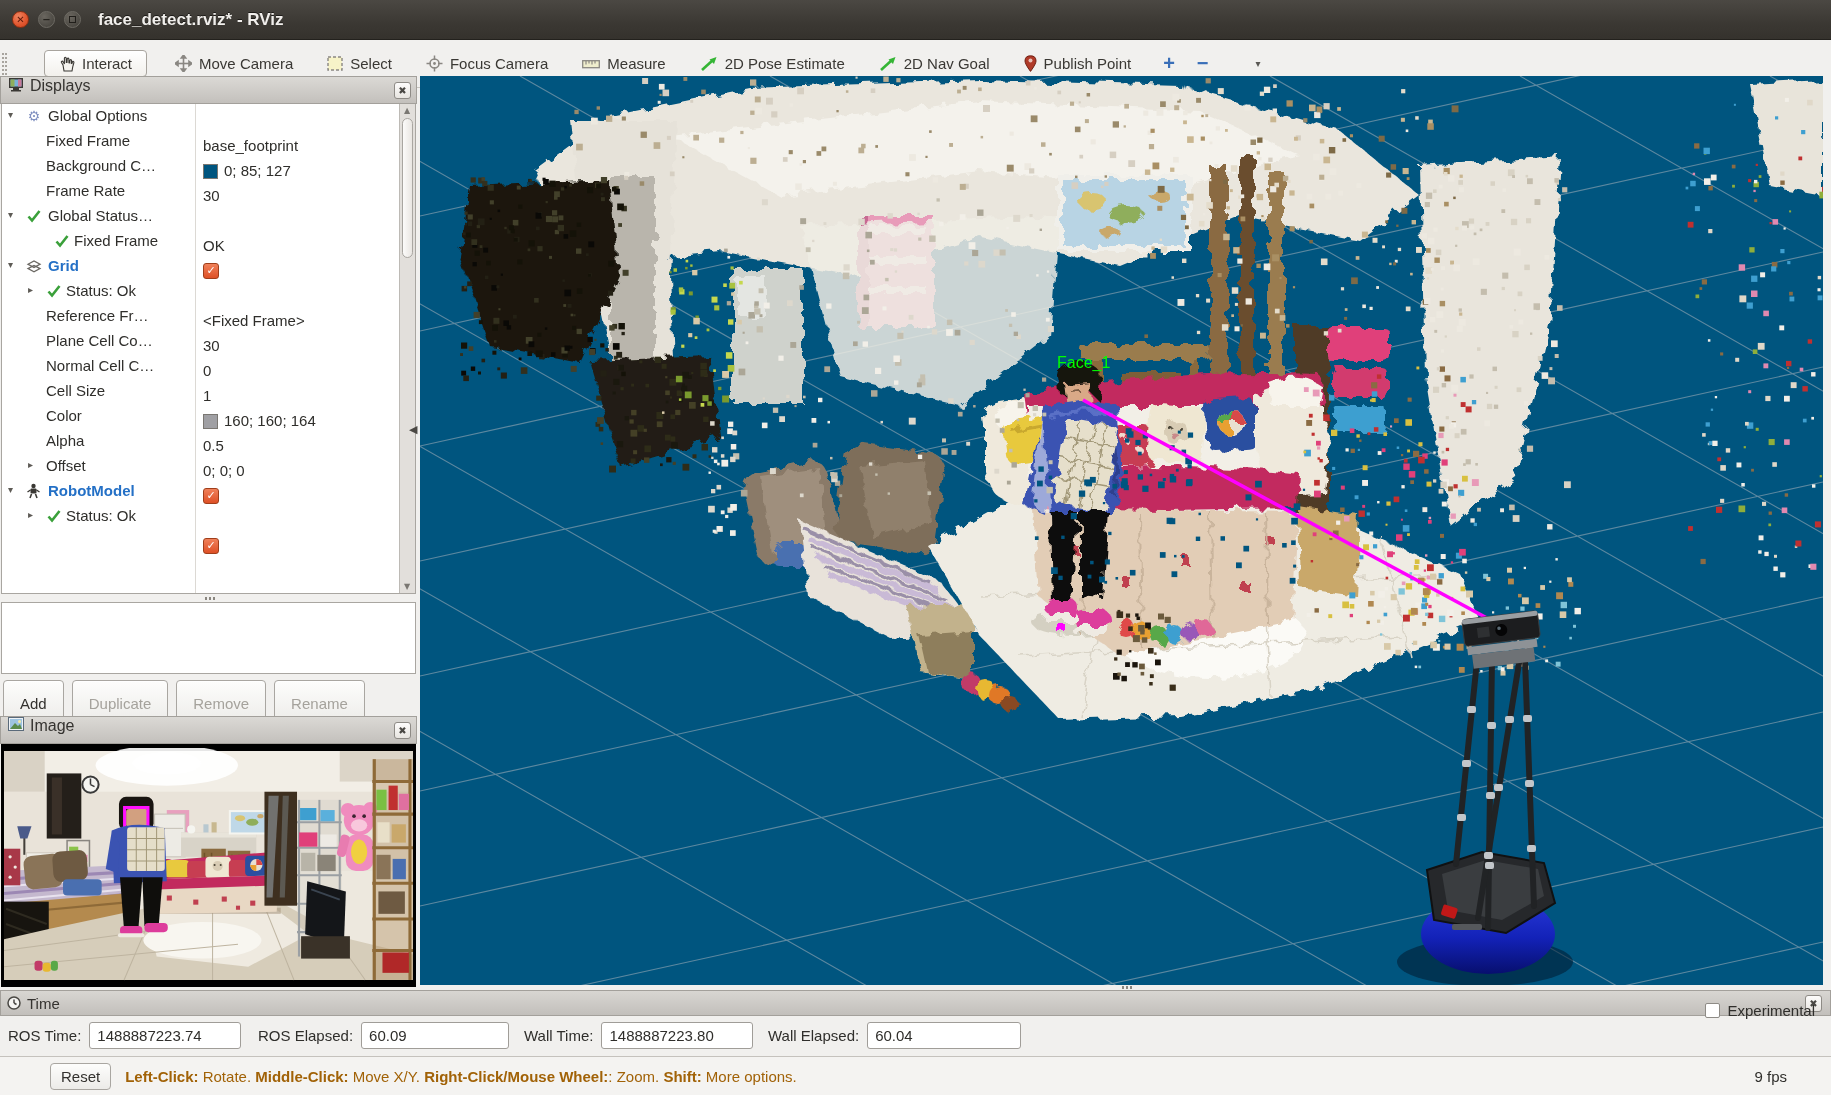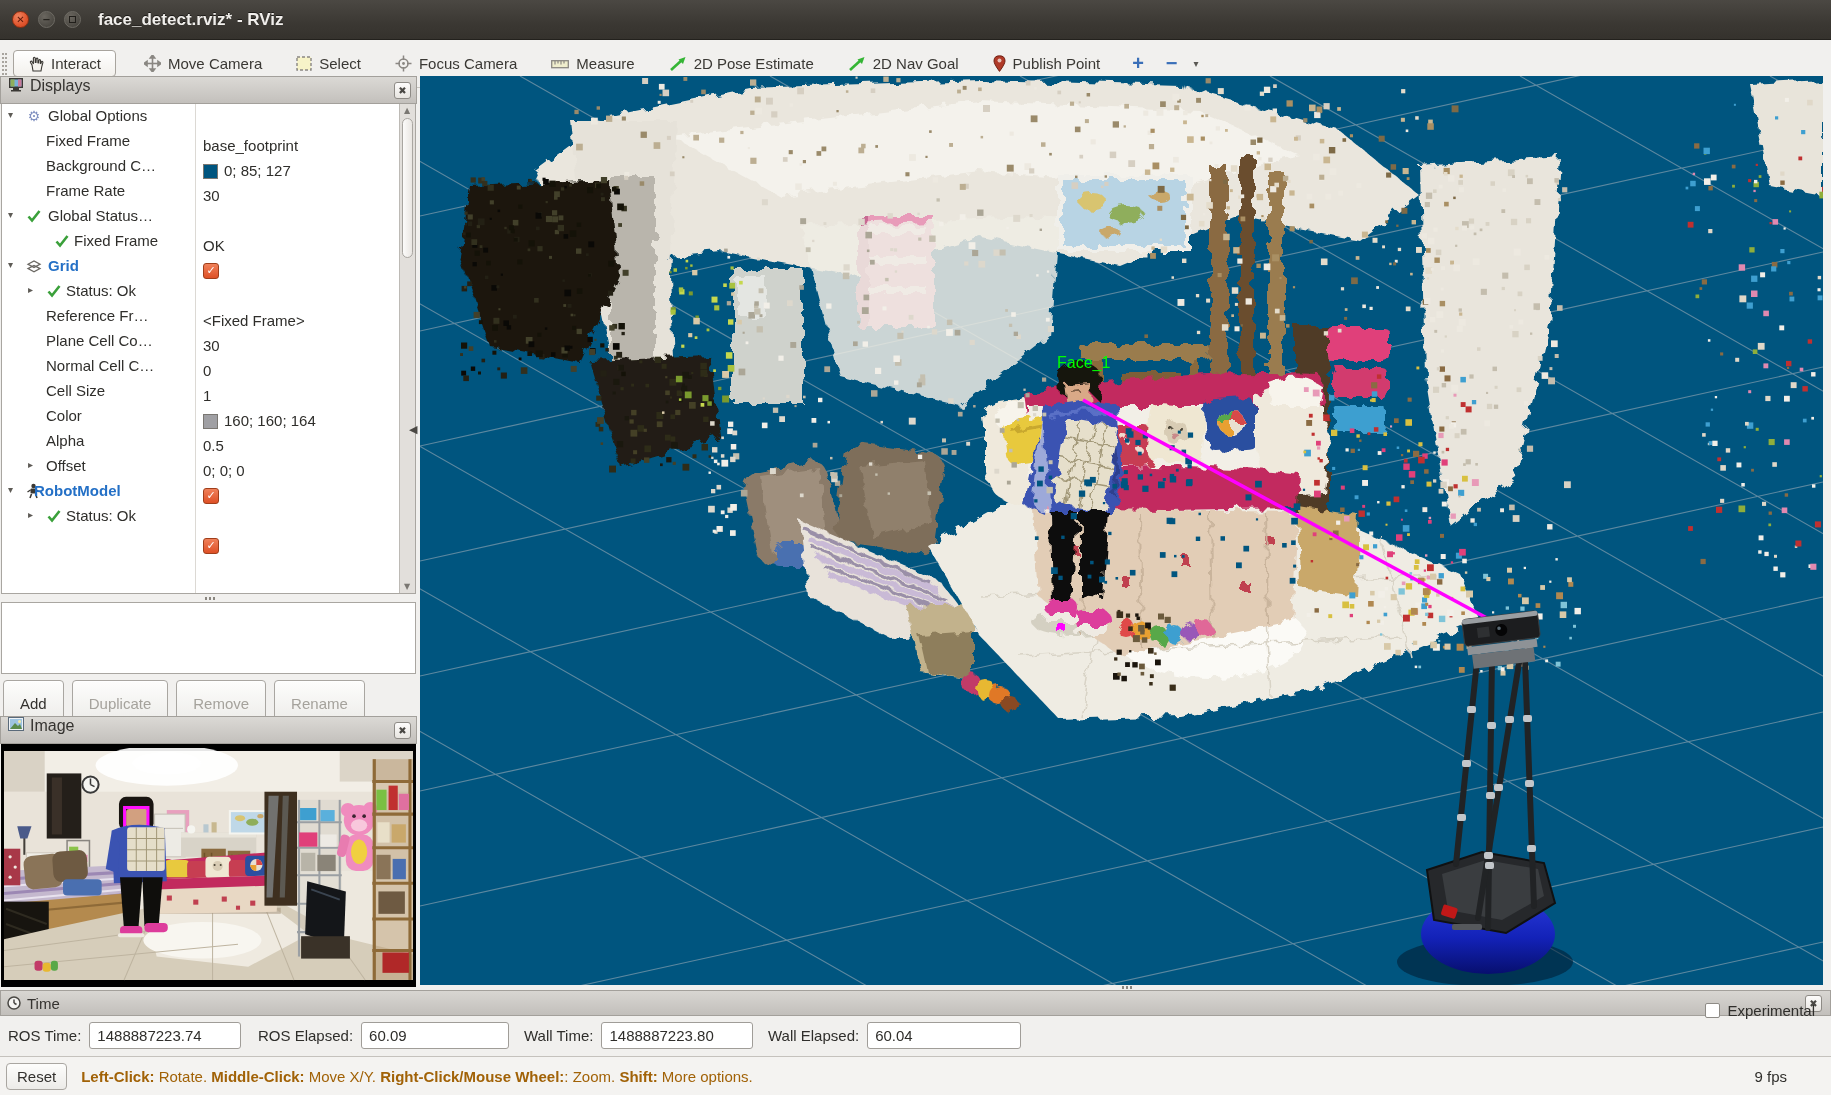--- a/index.html
+++ b/index.html
@@ -16,21 +16,21 @@
   #btn-close { background:radial-gradient(circle at 35% 30%,#f08560,#e0552e 60%,#c6431f);
     border:1px solid #8e2f12; color:#5c1708; margin-left:12px; font-weight:bold; }
   #btn-min,#btn-max { background:radial-gradient(circle at 35% 30%,#6b6760,#4e4b45 65%,#403d38);
     border:1px solid #6e6b64; color:#201e1a; font-weight:bold; }
   #btn-max span { display:block; width:7px; height:7px; border:1.5px solid #201e1a; }
   #window-title { color:#f1efec; font-weight:bold; font-size:17px; margin-left:17px;
     text-shadow:0 -1px 0 #1d1b18; }
 
   
   #toolbar { position:absolute; left:0; top:40px; width:1831px; height:48px;
-    background:#f1f0ee; border-bottom:1px solid #c6c3be; display:flex; align-items:center; }
+    background:#f1f0ee; border-bottom:1px solid #c6c3be; display:flex; align-items:center;gap:31px; }
   #toolbar-handle { width:5px; height:22px; margin:0 4px 0 2px;
     border-left:2px dotted #a8a49e; border-right:2px dotted #a8a49e; }
   .tool { display:flex; align-items:center; gap:7px; padding:4px 10px; margin-right:14px;
     border-radius:4px; color:#3a3834; font-size:15px; white-space:nowrap; cursor:default; }
   .tool.active { background:linear-gradient(#ffffff,#f2f0ec); border:1px solid #a8a49e;
     box-shadow:inset 0 1px 0 #fff; padding:4px 14px; margin-left:2px; margin-right:18px; }
   .tool .ticn { display:flex; align-items:center; }
   .tool.sym { font-size:20px; font-weight:bold; color:#3a6fb8; padding:0 8px; margin-right:6px; }
   #toolbar-caret { color:#5a5854; font-size:10px; margin-left:2px; }
 
@@ -99,21 +99,21 @@
   #time-fields { position:absolute; left:0; top:26px; width:1831px; height:40px; }
   .tfield { position:absolute; top:6px; display:flex; align-items:center; font-size:15px; color:#2f2e2b; }
   .tfield input { margin-left:8px; height:27px; border:1px solid #a09d98; border-radius:3px;
     background:#fff; font-family:"Liberation Sans",sans-serif; font-size:15px; color:#2f2e2b; padding:0 7px; }
   #experimental { position:absolute; right:16px; top:12px; display:flex; align-items:center;
     gap:7px; font-size:15px; color:#2f2e2b; }
   #experimental .box { width:15px; height:15px; background:#fff; border:1px solid #8e8b86; border-radius:2px; }
 
   
   #status-bar { position:absolute; left:0; top:1056px; width:1831px; height:39px;
-    background:#f4f3f1; border-top:1px solid #c5c2bd; display:flex; align-items:center; }
+    background:#f4f3f1; border-top:1px solid #c5c2bd; display:flex; align-items:center;padding-left:44px; }
   #reset-btn { height:27px; margin-left:6px; padding:0 10px; border-radius:4px; font-size:15px;
     background:linear-gradient(#fdfdfc,#ecebe8); border:1px solid #a9a6a1; color:#33312e; cursor:default; }
   #help-text { margin-left:14px; font-size:15px; color:#a16207; }
   #help-text b { font-weight:bold; }
   #fps { position:absolute; right:44px; font-size:15px; color:#2f2e2b; }
 </style>
 </head>
 <body>
 
 <div id="titlebar">
@@ -368,21 +368,21 @@
           <span class="ticon" style="left: 24px;">
             <svg width="15" height="16" viewBox="0 0 15 16">
               <circle cx="7.5" cy="3" r="2.2" fill="#3a3834"></circle>
               <rect x="4.5" y="5.5" width="6" height="5" rx="1" fill="#3a3834"></rect>
               <line x1="5.5" y1="11" x2="4" y2="15" stroke="#3a3834" stroke-width="1.6"></line>
               <line x1="9.5" y1="11" x2="11" y2="15" stroke="#3a3834" stroke-width="1.6"></line>
               <line x1="4.5" y1="7" x2="1.5" y2="9" stroke="#3a3834" stroke-width="1.4"></line>
               <line x1="10.5" y1="7" x2="13.5" y2="9" stroke="#3a3834" stroke-width="1.4"></line>
             </svg>
           </span>
-          <span class="tname blue" style="left: 32px;">RobotModel</span>
+          <span class="tname blue" style="left: 46px;">RobotModel</span>
           <div class="tval">
             <span class="cbx glyph">✓</span>
           </div>
         </div>
         <div class="trow">
           <span class="texp glyph" style="left: 26px;">▸</span>
           <span class="ticon" style="left: 44px;">
             <svg width="16" height="16" viewBox="0 0 16 16">
               <path d="M2.5 8.5 L6 12.5 L13.5 3" fill="none" stroke="#3aa03a" stroke-width="2.6"></path>
             </svg>

